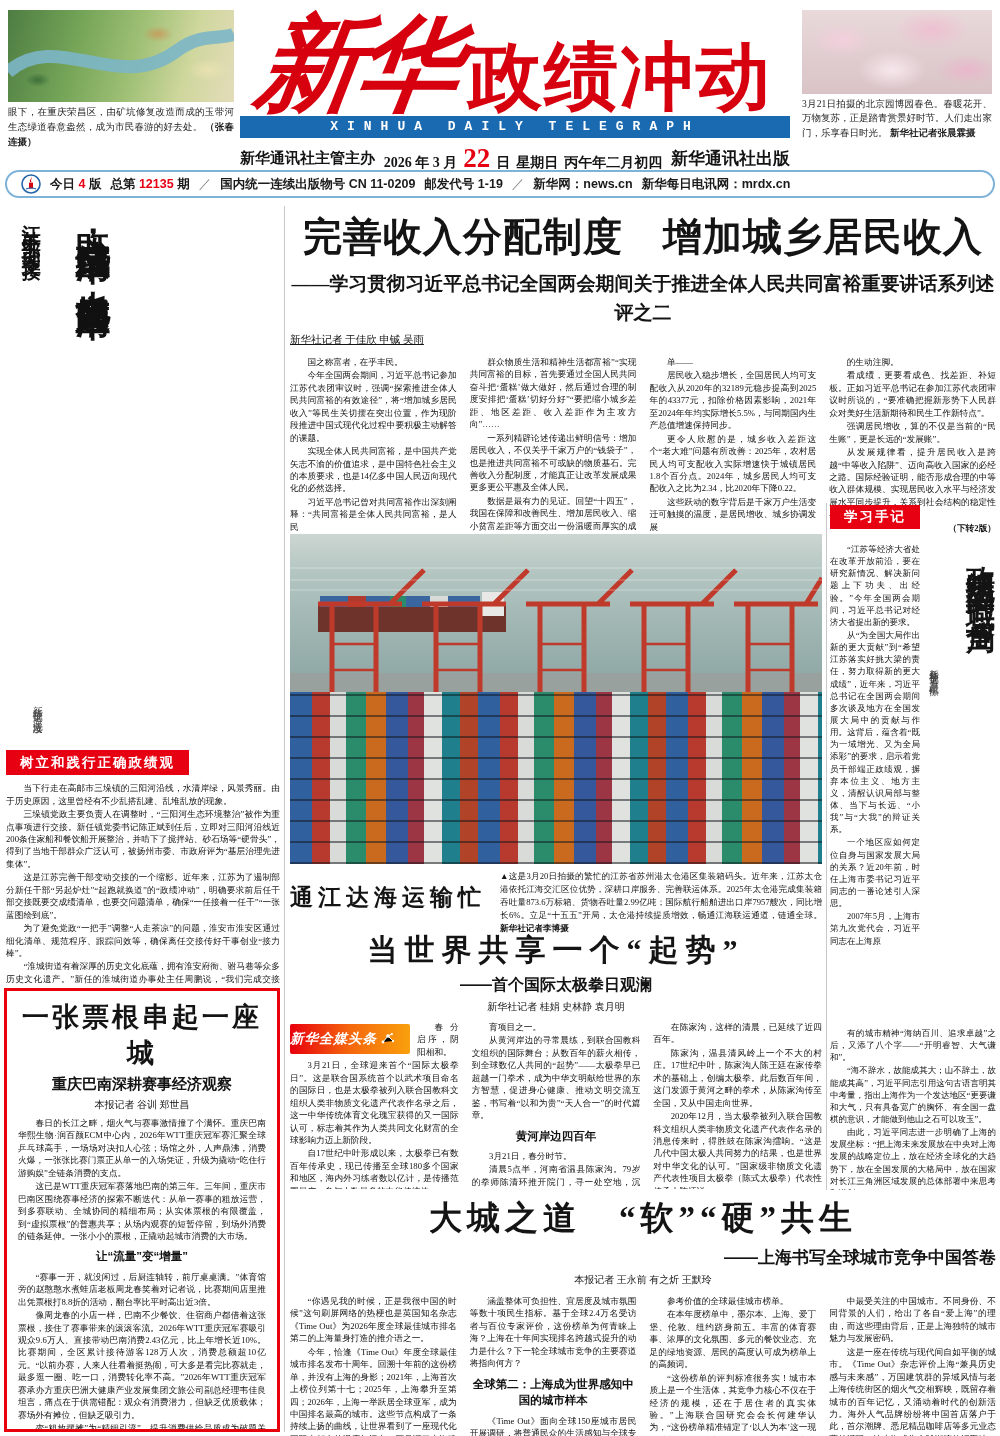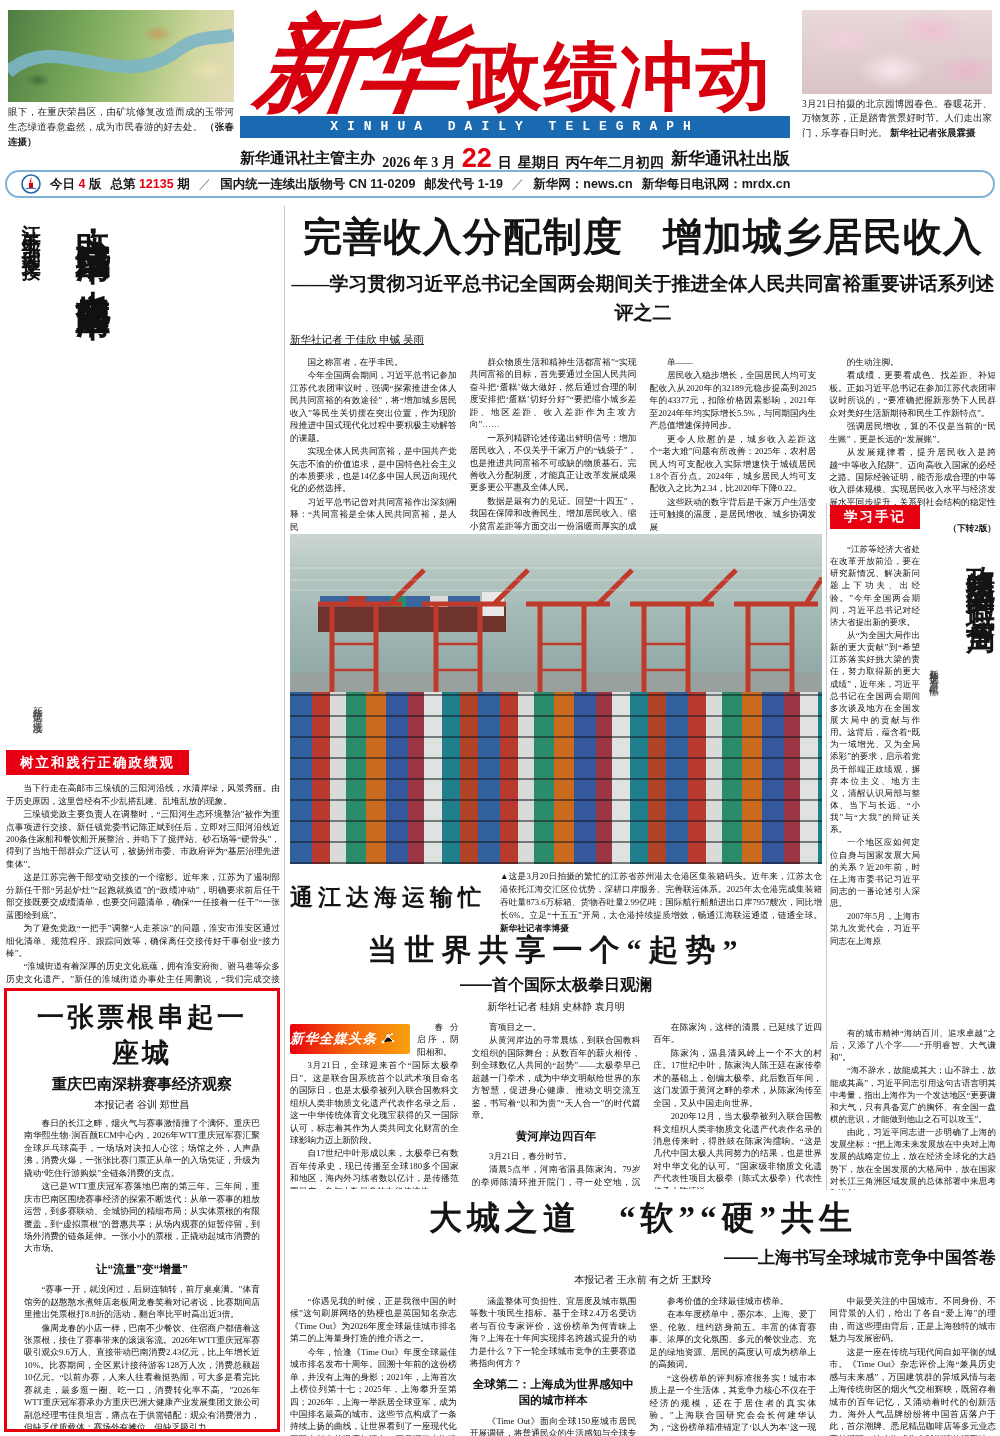--- a/index.html
+++ b/index.html
@@ -37,21 +37,21 @@
            line-height:.9; letter-spacing:-6px; transform:skewX(-8deg); margin-right:14px; }
   .blocky { font-family:"Liberation Sans","DejaVu Sans",sans-serif; font-weight:900;
             font-size:74px; color:#d6000f; line-height:.95; letter-spacing:2px; }
   .blue-bar { margin-top:4px; height:22px; background:#1a6ab2; color:#fff;
               font-family:"Liberation Mono","DejaVu Sans Mono",monospace;
               font-weight:bold; font-size:13px; letter-spacing:9px; line-height:22px; }
   .pub-row { display:flex; justify-content:space-between; align-items:center; margin-top:5px; }
   .pub-row .org, .pub-row .pub { font-weight:700; font-size:15px; }
   .pub-row .pub { font-size:17px; }
   .date-mid { font-size:14px; font-weight:700; display:flex; align-items:baseline; gap:6px; }
-  .date-mid .day { color:#e60012; font-size:27px; font-family:Liberation Sans, sans-serif; font-weight:700; }
+  .date-mid .day { color:#e60012; font-size:27px; font-family:Liberation Serif, serif; font-weight:700; }
 
   
   #infobar { left:5px; top:170px; width:990px; height:28px; border:2px solid #7fb2d9;
              border-radius:15px; display:flex; align-items:center; padding:0 14px; gap:9px;
              font-size:12.5px; color:#1a1a1a; font-weight:600; }
   #infobar .sep { color:#777; font-weight:400; }
   #infobar .rednum { color:#e60012; font-family:"Liberation Sans",sans-serif; font-weight:700; }
   #infobar svg { flex:0 0 auto; }
 
   
@@ -70,21 +70,21 @@
   .la-title { position:absolute; right:0; top:0; height:100%; writing-mode:vertical-rl;
               font-weight:900; font-size:35px; letter-spacing:3px; line-height:1.05; }
   .la-byline { position:absolute; left:24px; bottom:30px; writing-mode:vertical-rl;
                font-size:10px; color:#444; letter-spacing:2px; }
   .cat-tag { display:inline-block; background:#e60012; color:#fff; font-weight:700;
              font-size:13.5px; letter-spacing:2px; padding:3px 14px; margin:2px 0 7px 0;
              font-family:"Liberation Sans","DejaVu Sans",sans-serif; }
 
   
   #ticket-box { left:4px; top:988px; width:276px; height:444px; border:3px solid #e8000d;
-                padding:8px 17px; overflow:hidden; }
+                padding:8px 11px; overflow:hidden; }
   #ticket-box .t-title { text-align:center; font-weight:900; font-size:27px; letter-spacing:3px; }
   #ticket-box .t-sub { text-align:center; font-weight:700; font-size:15px; margin-top:4px;
                        font-family:"Liberation Sans",sans-serif; }
   #ticket-box .t-byline { text-align:center; font-size:10px; margin:4px 0 5px 0; }
 
   
   #main-article { left:290px; top:210px; width:706px; }
   .m-title { text-align:center; font-weight:900; font-size:39px; letter-spacing:1px; }
   .m-sub { text-align:center; font-weight:700; font-size:19px; line-height:1.5; margin-top:6px;
            font-family:Liberation Serif, serif; }

